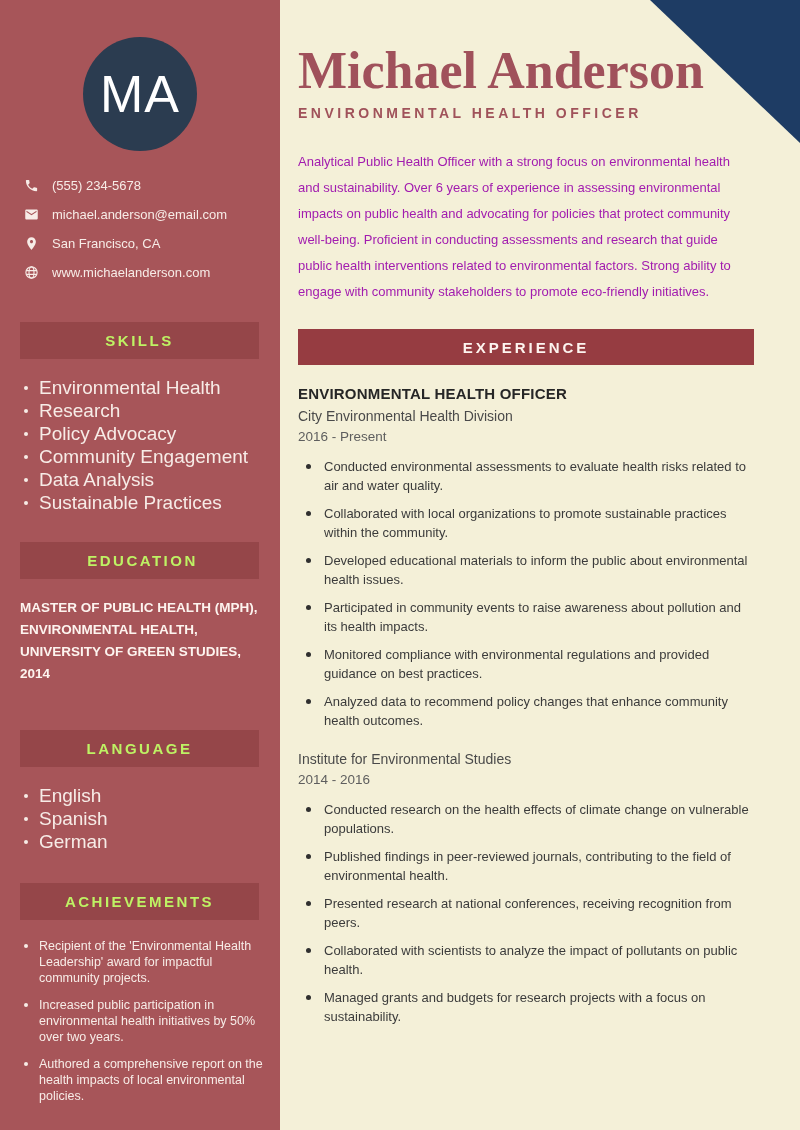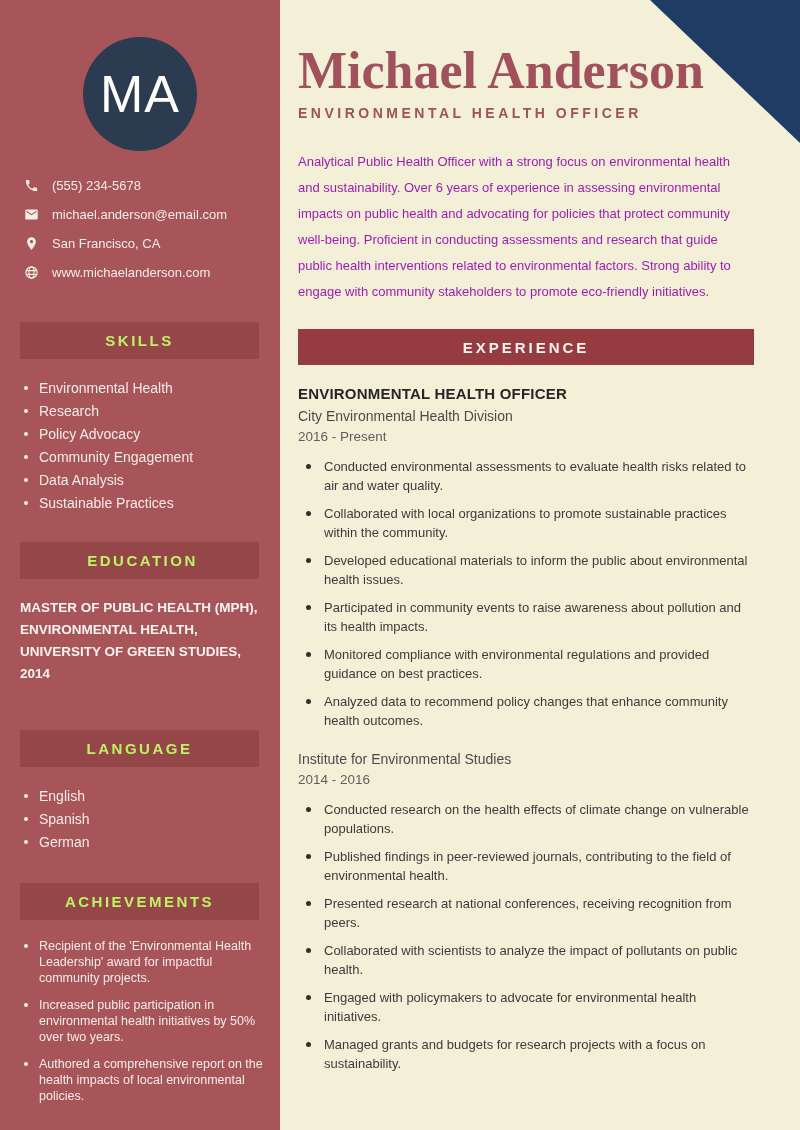--- a/index.html
+++ b/index.html
@@ -65,21 +65,21 @@
   }
   .side-box.skills       { margin-top: 42px; }
   .side-box.education    { margin-top: 31px; padding-left: 6px; }
   .side-box.language     { margin-top: 45px; }
   .side-box.achievements { margin-top: 33px; }
 
   .side-list { margin: 21px 14px 0 24px; }
   .side-list li {
     display: flex;
     gap: 11px;
-    font-size: 14px;
+    font-size: 19px;
     line-height: 16px;
     margin-bottom: 7px;
   }
   .side-list .dot {
     flex: 0 0 4px;
     width: 4px; height: 4px;
     margin-top: 6px;
     border-radius: 50%;
     background: #f7ece7;
   }
@@ -350,21 +350,20 @@
       <ul class="job-bullets">
 
           <li>Conducted research on the health effects of climate change on vulnerable populations.</li>
 
           <li>Published findings in peer-reviewed journals, contributing to the field of environmental health.</li>
 
           <li>Presented research at national conferences, receiving recognition from peers.</li>
 
           <li>Collaborated with scientists to analyze the impact of pollutants on public health.</li>
 
-          <li>Engaged with policymakers to advocate for environmental health initiatives.</li>
 
           <li>Managed grants and budgets for research projects with a focus on sustainability.</li>
         </ul>
     </section>
 
   </main>
 
   <div class="corner"></div>
 
 </div>

